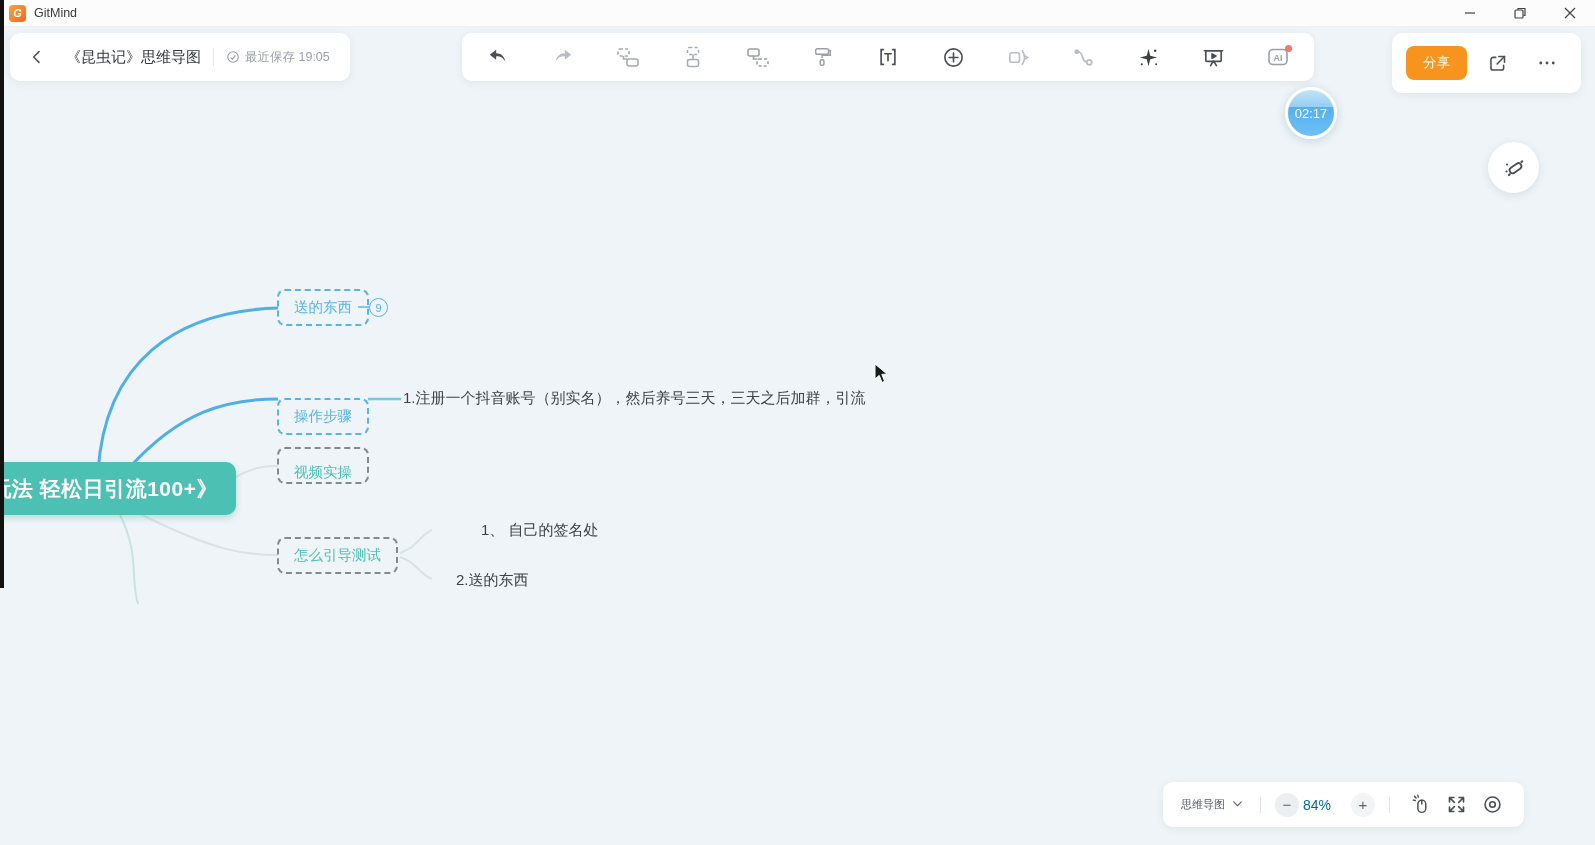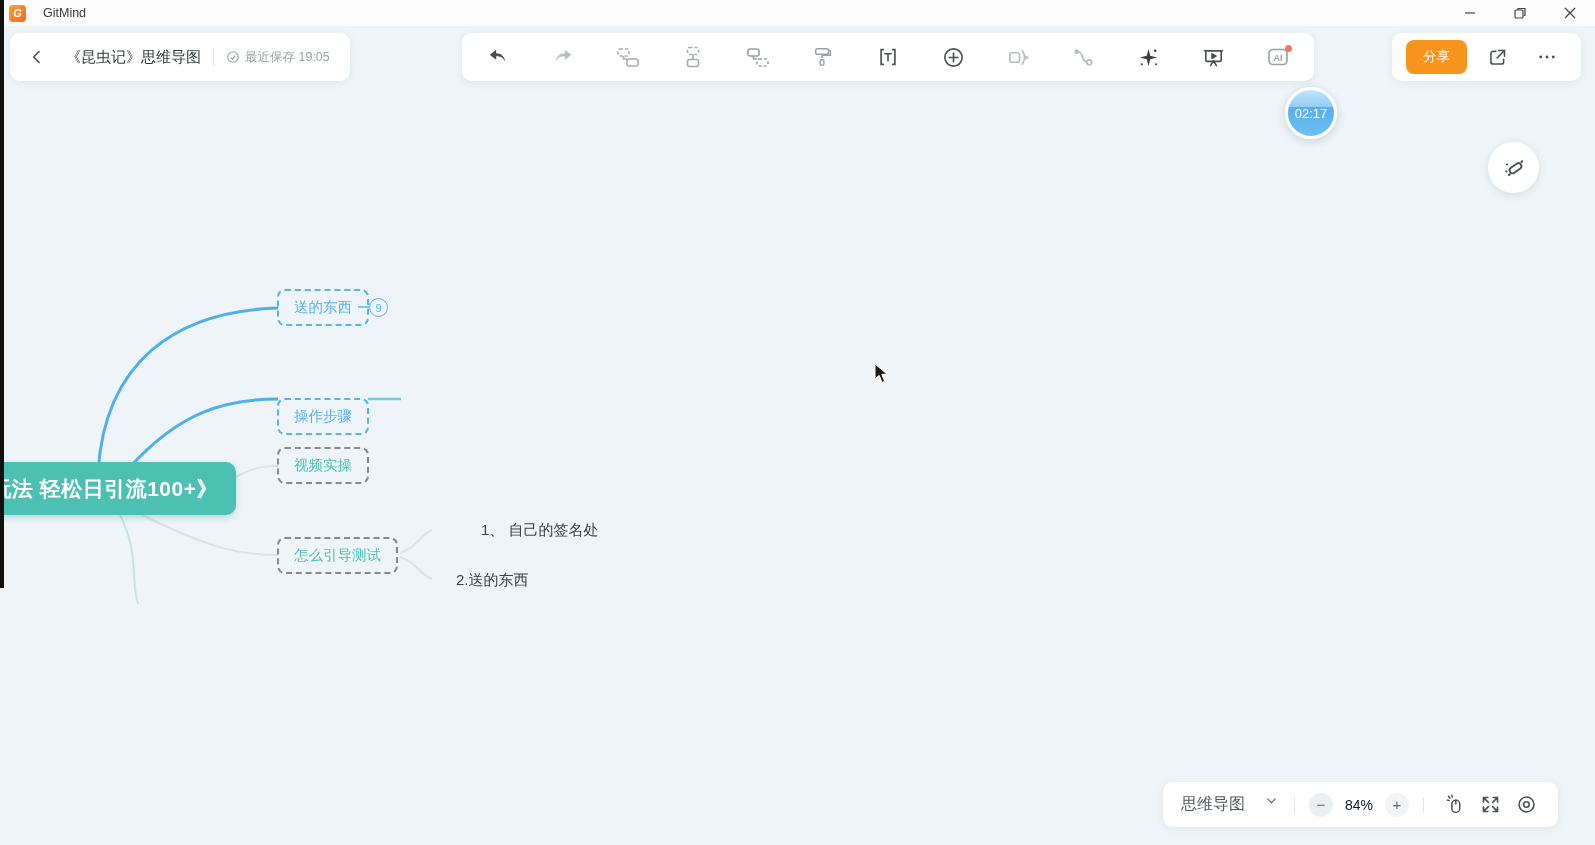--- a/index.html
+++ b/index.html
@@ -2,42 +2,42 @@
 <html><head>
 <meta charset="utf-8">
 <style>
   * { margin:0; padding:0; box-sizing:border-box; }
   html,body { width:1595px; height:845px; overflow:hidden; }
   body { font-family:"Liberation Sans","DejaVu Sans",sans-serif; background:#eef4f7; position:relative; }
 
   
   .titlebar { position:absolute; top:0; left:0; width:1595px; height:27px; background:#fcfcfc; border-bottom:1px solid #f0f0f0; display:flex; align-items:center; z-index:50; }
   .app-logo { width:17px; height:17px; margin-left:9px; border-radius:4px; background:linear-gradient(135deg,#f9a23c,#f2691d); display:flex; align-items:center; justify-content:center; color:#fff; font-size:11px; font-weight:bold; font-style:italic; }
-  .app-name { margin-left:17px; font-size:12.5px; color:#3a3a3a; }
+  .app-name { margin-left:8px; font-size:12.5px; color:#3a3a3a; }
   .win-controls { margin-left:auto; display:flex; height:27px; }
   .win-btn { width:50px; height:27px; display:flex; align-items:center; justify-content:center; color:#444; font-size:13px; cursor:pointer; }
   .win-btn svg { stroke:#444; }
 
   .black-edge { position:absolute; left:0; top:0; width:4px; height:588px; background:#111; z-index:60; }
 
   
   .card { position:absolute; background:#fff; border-radius:10px; box-shadow:0 2px 8px rgba(60,80,100,.08); display:flex; align-items:center; z-index:40; }
 
   .header-card { left:10px; top:33px; height:48px; padding:0 20px 0 14px; }
   .back-btn { width:26px; height:26px; display:flex; align-items:center; justify-content:center; cursor:pointer; }
   .doc-title { font-size:15px; color:#33383d; margin-left:16px; white-space:nowrap; }
   .hdr-divider { width:1px; height:18px; background:#e4e7ea; margin:0 12px; }
   .save-status { display:flex; align-items:center; color:#9aa1a8; font-size:12.5px; white-space:nowrap; }
   .save-status svg { margin-right:5px; }
 
   .toolbar-card { left:462px; top:33px; height:48px; padding:0 12px; gap:17px; }
   .tb-btn { width:48px; height:40px; display:flex; align-items:center; justify-content:center; border-radius:6px; cursor:pointer; position:relative; }
   .ai-dot { position:absolute; top:8px; right:10px; width:7px; height:7px; border-radius:50%; background:#f2766b; }
 
-  .actions-card { left:1392px; top:33px; height:48px; padding:0 14px; gap:10px; }
+  .actions-card { left:1392px; top:33px; height:60px; padding:0 14px; gap:10px; }
   .share-btn { background:#f7941d; color:#fff; font-size:13.5px; border:none; border-radius:8px; padding:8px 17px; cursor:pointer; }
   .act-btn { width:40px; height:38px; display:flex; align-items:center; justify-content:center; cursor:pointer; border-radius:6px; }
 
   
   .timer { position:absolute; left:1285px; top:87px; width:52px; height:52px; border-radius:50%;
            background:linear-gradient(180deg,#c2e4f9 0%,#93cdf4 38%,#55b0ee 38%,#6fc0f3 100%);
            border:3px solid #fff; box-shadow:0 2px 8px rgba(80,120,160,.25);
            display:flex; align-items:center; justify-content:center; color:#fff; font-size:13px; z-index:45; cursor:pointer; }
   .wand-fab { position:absolute; left:1488px; top:142px; width:51px; height:51px; border-radius:50%; background:#fff;
               box-shadow:0 2px 8px rgba(60,80,100,.12); display:flex; align-items:center; justify-content:center; z-index:45; cursor:pointer; }
@@ -57,25 +57,25 @@
   .branch.gray { border-color:#84898e; }
   .branch.gray span { color:#4cc0b2; }
 
   .badge { position:absolute; left:369px; top:271px; width:19px; height:19px; border-radius:50%; border:1.5px solid #58b4e8;
            color:#58b4e8; font-size:11px; display:flex; align-items:center; justify-content:center; z-index:5; cursor:pointer; }
 
   .leaf { position:absolute; font-size:15px; color:#3c4247; white-space:nowrap; z-index:5; cursor:text; }
 
   
   .bottom-card { left:1163px; top:782px; height:45px; padding:0 16px; gap:4px; }
-  .mode-select { display:flex; align-items:flex-start; gap:20px; cursor:pointer; color:#53585e; font-size:16px; padding:4px 2px; }
+  .mode-select { display:flex; align-items:flex-start; gap:6px; cursor:pointer; color:#53585e; font-size:11px; padding:4px 2px; }
   .bb-divider { width:1px; height:16px; background:#e2e5e8; margin:0 10px; }
   .zoom-btn { width:24px; height:24px; border-radius:50%; background:#eceff1; color:#5f6469; font-size:15px;
               display:flex; align-items:center; justify-content:center; cursor:pointer; border:none; }
-  .zoom-val { color:#0f172a; font-size:14px; width:44px; text-align:center; }
+  .zoom-val { color:#0369a1; font-size:14px; width:44px; text-align:left; }
   .bb-icon { width:32px; height:32px; display:flex; align-items:center; justify-content:center; cursor:pointer; border-radius:6px; }
 
   
   .cursor { position:absolute; left:874px; top:363px; z-index:90; pointer-events:none; }
 </style>
 </head>
 <body>
 
 <div class="titlebar">
   <div class="app-logo">G</div>
@@ -123,28 +123,29 @@
     <span>送的东西</span>
   </div>
   <div class="badge">
     <span>9</span>
   </div>
 
   <div class="branch" style="left:277px; top:371px;">
     <span>操作步骤</span>
   </div>
 
-  <div class="branch gray" style="left:277px; top:420px;">
+  <div class="branch gray" style="left:277px; top:420px;align-items:flex-end;">
     <span>视频实操</span>
   </div>
 
   <div class="branch gray" style="left:277px; top:510px;">
     <span>怎么引导测试</span>
   </div>
 
+  <div class="leaf" style="left:403px; top:362px;">1.注册一个抖音账号（别实名），然后养号三天，三天之后加群，引流</div>
   <div class="leaf" style="left:437px; top:494px;margin-left:44px;">1、 自己的签名处</div>
   <div class="leaf" style="left:456px; top:544px;">2.送的东西</div>
 </div>
 
 <div class="card header-card">
   <div class="back-btn">
     <svg width="16" height="16" viewBox="0 0 24 24" fill="none" stroke="#555" stroke-width="2.4" stroke-linecap="round" stroke-linejoin="round">
         <path d="M15 4 L7 12 L15 20"></path>
       </svg>
   </div>

